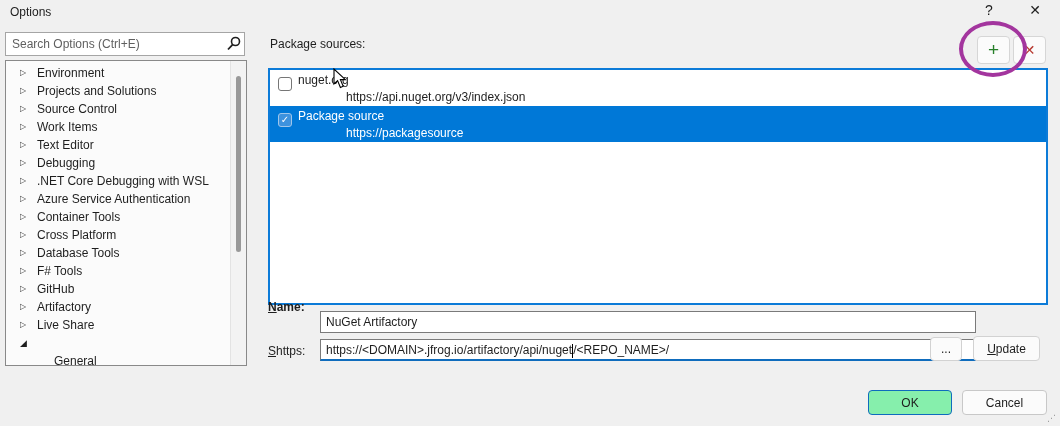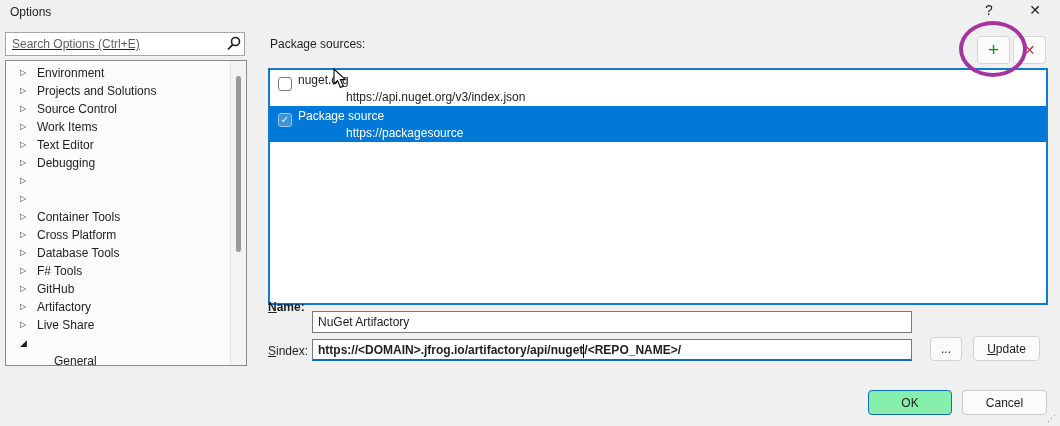--- a/index.html
+++ b/index.html
@@ -17,21 +17,21 @@
   .help-btn { left:976px; }
   .close-btn { left:1022px; }
 
   
   .search-box {
     left:5px; top:32px; width:240px; height:24px; background:#fff;
     border:1px solid #a5a5a5; display:flex; align-items:center;
   }
   .search-box input {
     border:none; outline:none; flex:1; font:inherit; color:#1e1e1e;
-    padding:0 4px 0 6px; background:transparent;text-decoration:underline;
+    padding:0 4px 0 6px; background:transparent;
   }
   .search-box input::placeholder { color:#5f5f5f; opacity:1; }
   .search-icon { width:20px; height:20px; flex:0 0 20px; }
 
   
   .tree {
     left:5px; top:60px; width:242px; height:306px; background:#fbfbfb;
     border:1px solid #898989; overflow:hidden; padding-top:3px;
   }
   .tree-item { height:18px; line-height:18px; padding-left:14px; white-space:nowrap; display:flex; align-items:center; cursor:default; }
@@ -79,25 +79,25 @@
 
   
   .cursor { left:333px; top:68px; width:14px; height:21px; z-index:6; pointer-events:none; }
 
   
   .field-label { color:#1e1e1e; }
   .mn { text-decoration:underline; }
   .name-label { left:268px; top:300px;font-weight:bold; }
   .source-label { left:268px; top:344px; }
   .text-input {
-    left:312px; top:311px; width:600px; height:22px; background:#fff;
+    left:320px; top:311px; width:656px; height:22px; background:#fff;
     border:1px solid #7a7a7a; font:inherit; color:#1e1e1e; padding:0 5px;
     outline:none; display:flex; align-items:center; white-space:nowrap; overflow:hidden;
   }
-  .source-input { top:339px; border-bottom:2px solid #0f6cbd;font-weight:bold; }
+  .source-input { top:339px; border-bottom:2px solid #0f6cbd; }
   .caret { display:inline-block; width:1px; height:14px; background:#000; margin:0 0 -2px 0; }
 
   .small-btn {
     background:#fbfbfb; border:1px solid #d2d2d2; border-radius:4px;
     display:flex; align-items:center; justify-content:center; font:inherit; cursor:default;
   }
   .browse-btn { left:930px; top:337px; width:32px; height:24px; }
   .update-btn { left:973px; top:336px; width:67px; height:25px; }
 
   .ok-btn { left:868px; top:390px; width:84px; height:25px; border:1px solid #0f6cbd; background:#86efac; }
@@ -140,23 +140,25 @@
   <div class="tree-item">
       <span class="exp">▷</span>
       <span>Text Editor</span>
     </div>
   <div class="tree-item">
       <span class="exp">▷</span>
       <span>Debugging</span>
     </div>
   <div class="tree-item">
       <span class="exp">▷</span>
-    </div>
-  <div class="tree-item">
-      <span class="exp">▷</span>
+      <span>.NET Core Debugging with WSL</span>
+    </div>
+  <div class="tree-item">
+      <span class="exp">▷</span>
+      <span>Azure Service Authentication</span>
     </div>
   <div class="tree-item">
       <span class="exp">▷</span>
       <span>Container Tools</span>
     </div>
   <div class="tree-item">
       <span class="exp">▷</span>
       <span>Cross Platform</span>
     </div>
   <div class="tree-item">
@@ -211,21 +213,21 @@
   </div>
 </div>
 
 <svg class="abs cursor" viewBox="0 0 14 21">
   <path d="M1,1 L1,16 L4.6,12.6 L7.4,19.5 L10.2,18.3 L7.4,11.6 L12.4,11.6 Z" fill="#fff" stroke="#000" stroke-width="1.1"></path>
 </svg>
 
 <div class="abs field-label name-label"><span class="mn">N</span><span>ame:</span></div>
 <input class="abs text-input" type="text" value="NuGet Artifactory" style="">
 
-<div class="abs field-label source-label"><span class="mn">S</span><span>index:</span></div>
+<div class="abs field-label source-label"><span class="mn">S</span><span>https:</span></div>
 <div class="abs text-input source-input">
     <span>https://&lt;DOMAIN&gt;.jfrog.io/artifactory/api/nuget</span>
     <span class="caret"></span>
     <span>/&lt;REPO_NAME&gt;/</span>
   </div>
 
 <div class="abs small-btn browse-btn">...</div>
 <div class="abs small-btn update-btn">
     <span class="mn">U</span>
     <span>pdate</span>

